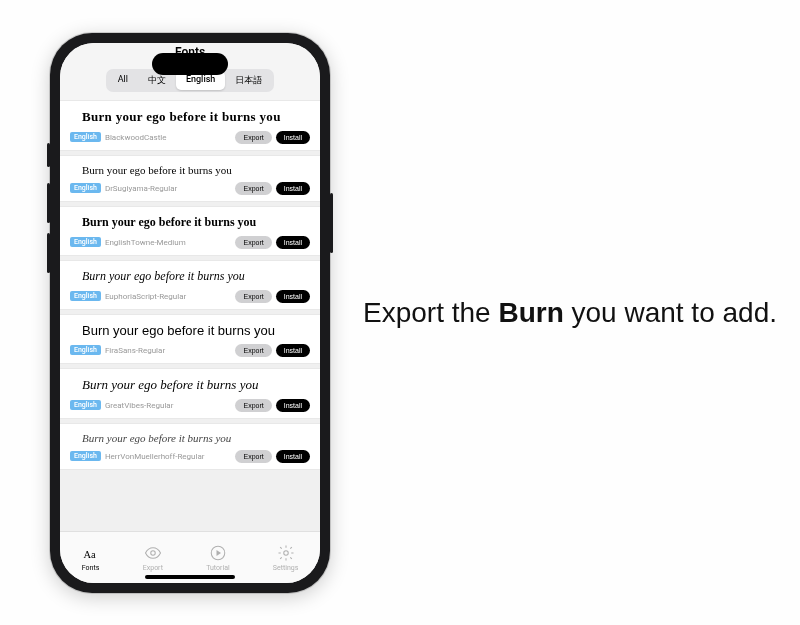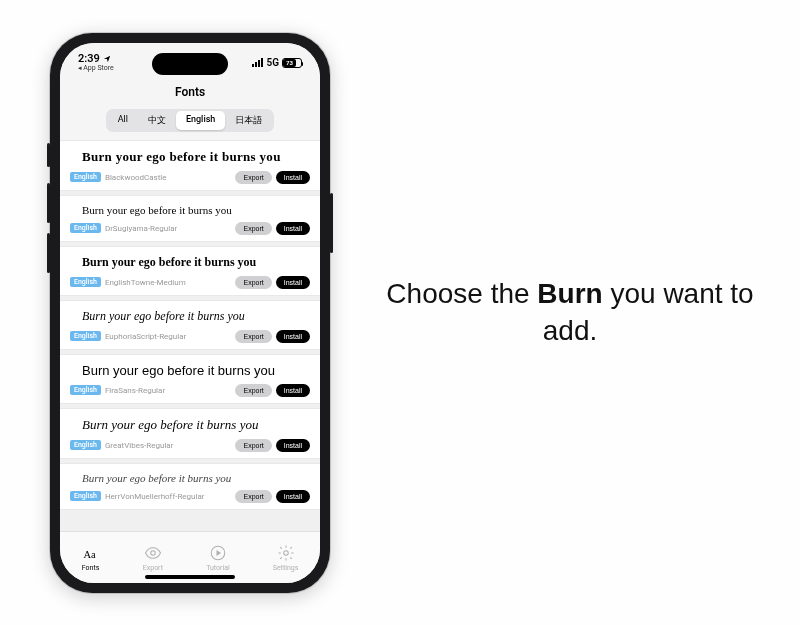--- a/index.html
+++ b/index.html
@@ -212,43 +212,20 @@
 
 <div class="phone-frame">
   <div class="side-btn side-left-1"></div>
   <div class="side-btn side-left-2"></div>
   <div class="side-btn side-left-3"></div>
   <div class="side-btn side-right"></div>
 
   <div class="screen">
     <div class="notch"></div>
 
-    <div class="status-bar">
-      <div class="status-left">
-        <div class="status-time">
-          <span>2:39</span>
-          <svg width="8" height="8" viewBox="0 0 10 10">
-              <path d="M1 5 L9 1 L6 9 L5 5 Z" fill="#000"></path>
-            </svg>
-        </div>
-        <div class="status-back">◂ <span>App Store</span></div>
-      </div>
-      <div class="status-right">
-        <div class="sig-bars">
-            <span></span>
-            <span></span>
-            <span></span>
-            <span></span>
-          </div>
-        <span style="font-weight:600">5G</span>
-        <div class="battery">
-          <div class="battery-fill">73</div>
-        </div>
-      </div>
-    </div>
 
     <div class="header">Fonts</div>
 
     <div class="seg-wrap">
       <div class="segmented" id="segmented">
           <div class="seg">All</div>
           <div class="seg">中文</div>
           <div class="seg active">English</div>
           <div class="seg">日本語</div>
         </div>
@@ -356,14 +333,14 @@
           </div>
           <span>Settings</span>
         </div>
       </div>
 
     <div class="home-indicator"></div>
   </div>
 </div>
 
 <div class="caption">
-  <span>Choose the </span><b>Burn</b><span> you want to add.</span>
+  <span>Export the </span><b>Burn</b><span> you want to add.</span>
 </div>
 
 </body></html>

